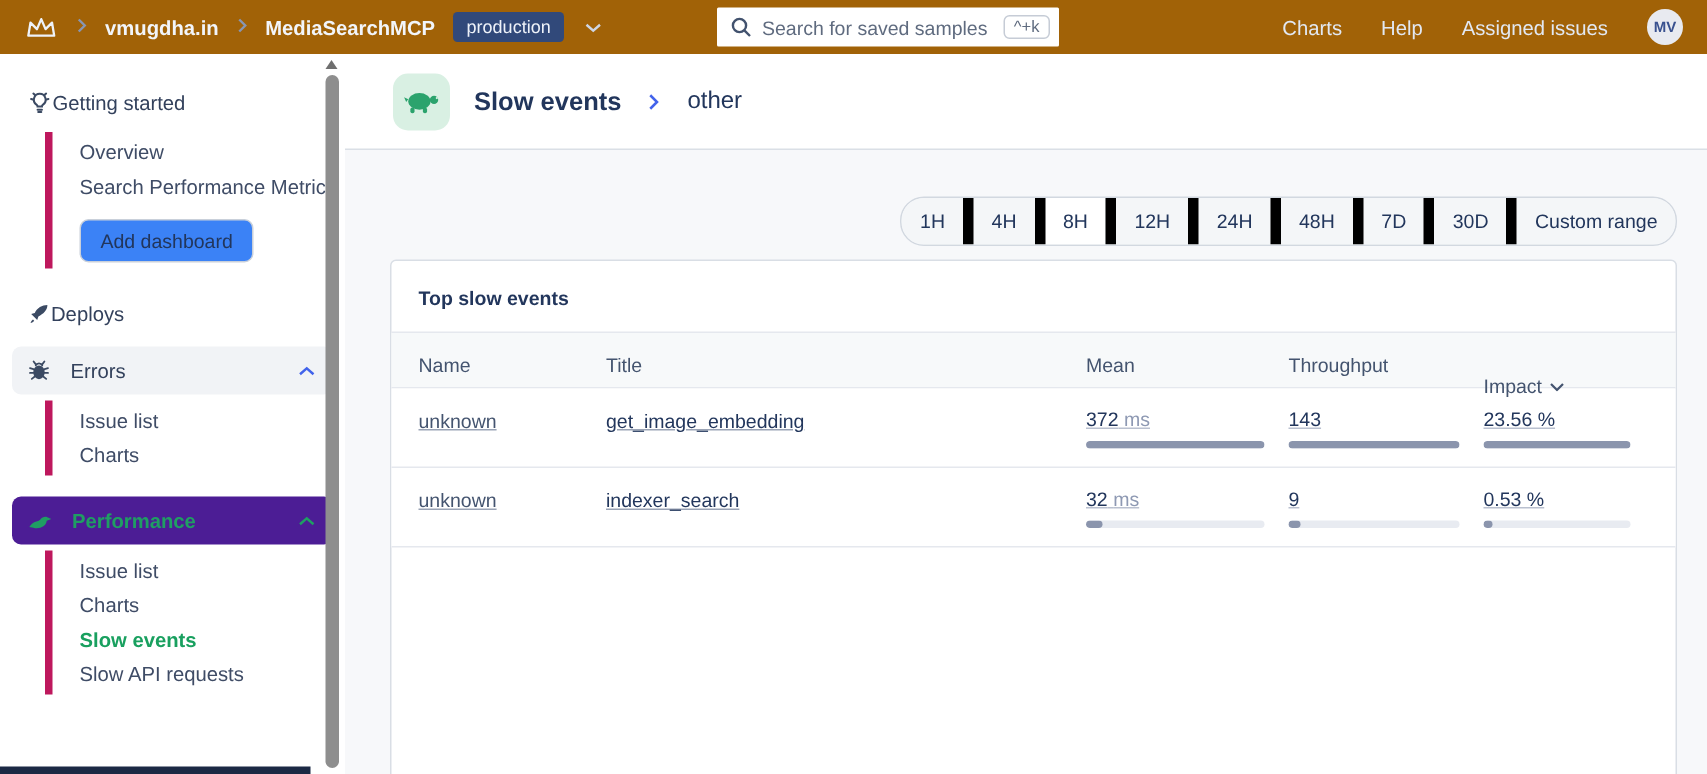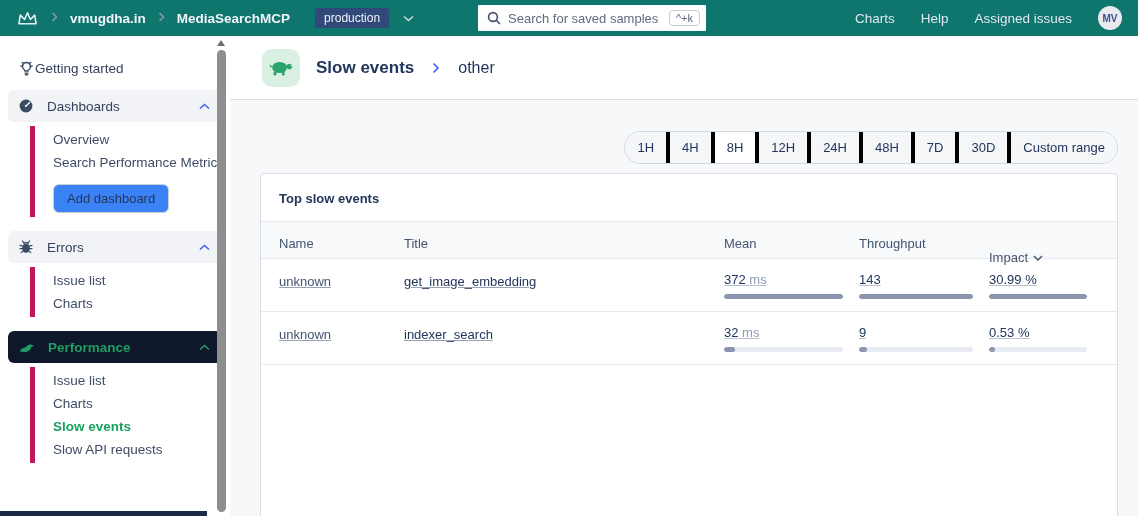--- a/index.html
+++ b/index.html
@@ -1,26 +1,26 @@
 <!DOCTYPE html>
 <html><head>
 <meta charset="utf-8">
 <style>
   * { box-sizing: border-box; margin: 0; padding: 0; }
   html,body { width:1138px; height:516px; overflow:hidden;
     font-family:"Liberation Sans", sans-serif; background:#fff; }
 
   
   .topbar { position:absolute; left:0; top:0; width:1138px; height:36px;
-    background:#0f766e; display:flex; align-items:center; padding:0 16px; color:#e8ecf4; }
+    background:#a16207; display:flex; align-items:center; padding:0 16px; color:#e8ecf4; }
   .tb-left { display:flex; align-items:center; gap:12px; }
   .tb-sep { color:#8896b3; font-size:11px; }
   .tb-crumb { font-size:13.5px; font-weight:700; color:#f2f5fa; cursor:pointer; }
   .env-badge { background:#31497a; color:#eef2f9; font-size:12px; padding:3px 9px;
-    border-radius:3px; cursor:pointer;margin-left:13px; }
+    border-radius:3px; cursor:pointer; }
   .tb-caret { margin-left:2px; cursor:pointer; display:flex; }
   .searchbox { position:absolute; left:478px; top:5px; width:228px; height:26px;
     background:#fff; border-radius:1px; display:flex; align-items:center; padding:0 6px 0 9px; }
   .searchbox input { border:none; outline:none; flex:1; font-size:13px; color:#33415c;
     font-family:"Liberation Sans", sans-serif; background:transparent; min-width:0; }
   .searchbox input::placeholder { color:#5f6b7f; }
   .kbd { border:1px solid #c6ccd6; border-radius:4px; font-size:11px; color:#5f6b7f;
     padding:1px 6px; background:#fff; white-space:nowrap; }
   .tb-right { margin-left:auto; display:flex; align-items:center; gap:26px; }
   .tb-link { font-size:13.5px; color:#e2e8f2; cursor:pointer; }
@@ -29,21 +29,21 @@
     cursor:pointer; }
 
   
   .sidebar { position:absolute; left:0; top:36px; width:230px; bottom:0; background:#fff;
     padding-top:16px; overflow:hidden; }
   .sb-item { height:32px; display:flex; align-items:center; padding:0 18px;
     font-size:13.5px; color:#33415c; cursor:pointer; }
   .sb-section { margin:6px 8px 0 8px; height:32px; border-radius:6px; background:#f1f3f6;
     display:flex; align-items:center; gap:13px; padding:0 12px 0 10px; font-size:13.5px;
     color:#33415c; cursor:pointer; }
-  .sb-section.perf { background:#0f172a; color:#1f9e63; font-weight:700; }
+  .sb-section.perf { background:#4c1d95; color:#1f9e63; font-weight:700; }
   .sb-chevron { margin-left:auto; display:flex; }
   .sb-sub { position:relative; margin:4px 0 14px 30px; border-left:5px solid #be185d; padding:2px 0; }
   .sb-sub .sub-link { display:block; padding:4px 0 4px 18px; font-size:13.5px; color:#3f4c66;
     cursor:pointer; text-decoration:none; }
   .sb-sub .sub-link.active { color:#19a05f; font-weight:700; }
   .add-dash { margin:10px 0 2px 18px; display:inline-block; padding:6px 13px;
     border:1px solid #c9d0da; border-radius:6px; font-size:13px; color:#22365c; background:#3b82f6;
     font-family:"Liberation Sans", sans-serif; cursor:pointer; }
   .sb-scrollthumb { position:absolute; right:4px; top:14px; bottom:4px; width:9px;
     background:#8e8e8e; border-radius:5px; cursor:pointer; }
@@ -57,21 +57,21 @@
   .main-header { height:64px; background:#fff; border-bottom:1px solid #dadfe6;
     display:flex; align-items:center; padding-left:32px; gap:16px; }
   .app-icon { width:38px; height:38px; border-radius:10px; background:#d9f0e3;
     display:flex; align-items:center; justify-content:center; }
   .page-title { font-size:17px; font-weight:700; color:#22365c; }
   .crumb-sep { display:flex; margin:0 2px; }
   .crumb-child { font-size:16px; color:#22365c; }
 
   .time-row { display:flex; justify-content:flex-end; padding:31px 20px 0 0; }
   .seg { display:inline-flex; border:1px solid #d2d8e0; border-radius:16px; overflow:hidden; }
-  .seg button { border:none; border-left:4px solid #000000; background:#f4f6f8;
+  .seg button { border:none; border-left:7px solid #000000; background:#f4f6f8;
     padding:8px 12px; font-size:13px; color:#22365c; cursor:pointer;
     font-family:"Liberation Sans", sans-serif; white-space:nowrap; }
   .seg button:first-child { border-left:none; }
   .seg button.selected { background:#fff; }
 
   .card { margin:9px 20px 0 30px; background:#fff; border:1px solid #d9dee5;
     border-radius:4px; height:390px; }
   .card-header { padding:17px 18px 15px; font-size:13px; font-weight:700; color:#22365c;
     border-bottom:1px solid #e5e8ee; }
   .thead, .trow { display:grid; grid-template-columns:125px 320px 135px 130px 1fr;
@@ -147,41 +147,35 @@
     <span style="display:flex;">
       <svg width="17" height="17" viewBox="0 0 20 20" fill="none" stroke="#3b4a63" stroke-width="1.6" stroke-linecap="round">
         <path d="M10 3 a4.6 4.6 0 0 1 2.6 8.4 c-.6.5-.9 1-.9 1.6 h-3.4 c0-.6-.3-1.1-.9-1.6 A4.6 4.6 0 0 1 10 3 Z"></path>
         <path d="M8.3 15.5 h3.4 M8.8 17.3 h2.4"></path>
         <path d="M3.2 7 l1.6.4 M16.8 7 l-1.6.4 M5 2.8 l1.2 1 M15 2.8 l-1.2 1"></path>
       </svg>
     </span>
     <span>Getting started</span>
   </div>
 
-  <div class="sb-section">
-    <span style="display:flex;">
-      <svg width="16" height="16" viewBox="0 0 20 20">
-        <circle cx="10" cy="10" r="8" fill="#3b4a63"></circle>
-        <path d="M10 10 L14.5 5.5" stroke="#f1f3f6" stroke-width="1.8" stroke-linecap="round"></path>
-        <circle cx="10" cy="10" r="1.4" fill="#f1f3f6"></circle>
-      </svg>
-    </span>
-    <span>Dashboards</span>
-    <span class="sb-chevron">
-      <svg width="11" height="7" viewBox="0 0 11 7" fill="none" stroke="#4263eb" stroke-width="1.6">
-          <path d="M1 5.5 L5.5 1.5 L10 5.5"></path>
-        </svg>
-    </span>
-  </div>
   <div class="sb-sub">
     <a class="sub-link">Overview</a>
     <a class="sub-link">Search Performance Metrics</a>
     <button class="add-dash">Add dashboard</button>
   </div>
 
+  <div class="sb-item">
+    <span style="display:flex;">
+      <svg width="16" height="16" viewBox="0 0 20 20" fill="#3b4a63">
+        <path d="M17 3 c-4.5 0-8.5 2.5-10.5 6.5 l-3 1 2.5 2.5 2.5 2.5 1-3 C13.5 10.5 17 7.5 17 3 Z"></path>
+        <path d="M5 15 c-1 .5-1.8 2-2 3 1-.2 2.5-1 3-2 Z"></path>
+      </svg>
+    </span>
+    <span>Deploys</span>
+  </div>
 
   <div class="sb-section">
     <span style="display:flex;">
       <svg width="16" height="16" viewBox="0 0 20 20" fill="none" stroke="#3b4a63" stroke-width="1.5" stroke-linecap="round">
         <ellipse cx="10" cy="11.5" rx="4" ry="5" fill="#3b4a63"></ellipse>
         <path d="M7 4.5 L5.5 2.5 M13 4.5 L14.5 2.5 M7.3 5.8 a3 3 0 0 1 5.4 0"></path>
         <path d="M6 9 L2.5 8 M6 12 L2.5 12 M6.5 15 L4 17 M14 9 L17.5 8 M14 12 L17.5 12 M13.5 15 L16 17"></path>
       </svg>
     </span>
     <span>Errors</span>
@@ -285,21 +279,21 @@
             <i style="width: 100%;"></i>
           </span>
       </span>
       <span class="metric">
         <span class="mval">143</span>
         <span class="bar">
             <i style="width: 100%;"></i>
           </span>
       </span>
       <span class="metric">
-        <span class="mval">30.99 %</span>
+        <span class="mval">23.56 %</span>
         <span class="bar">
             <i style="width: 100%;"></i>
           </span>
       </span>
     </div>
 
     <div class="trow">
       <span><a class="link-gray">unknown</a></span>
       <span><a class="link-navy">indexer_search</a></span>
       <span class="metric">

